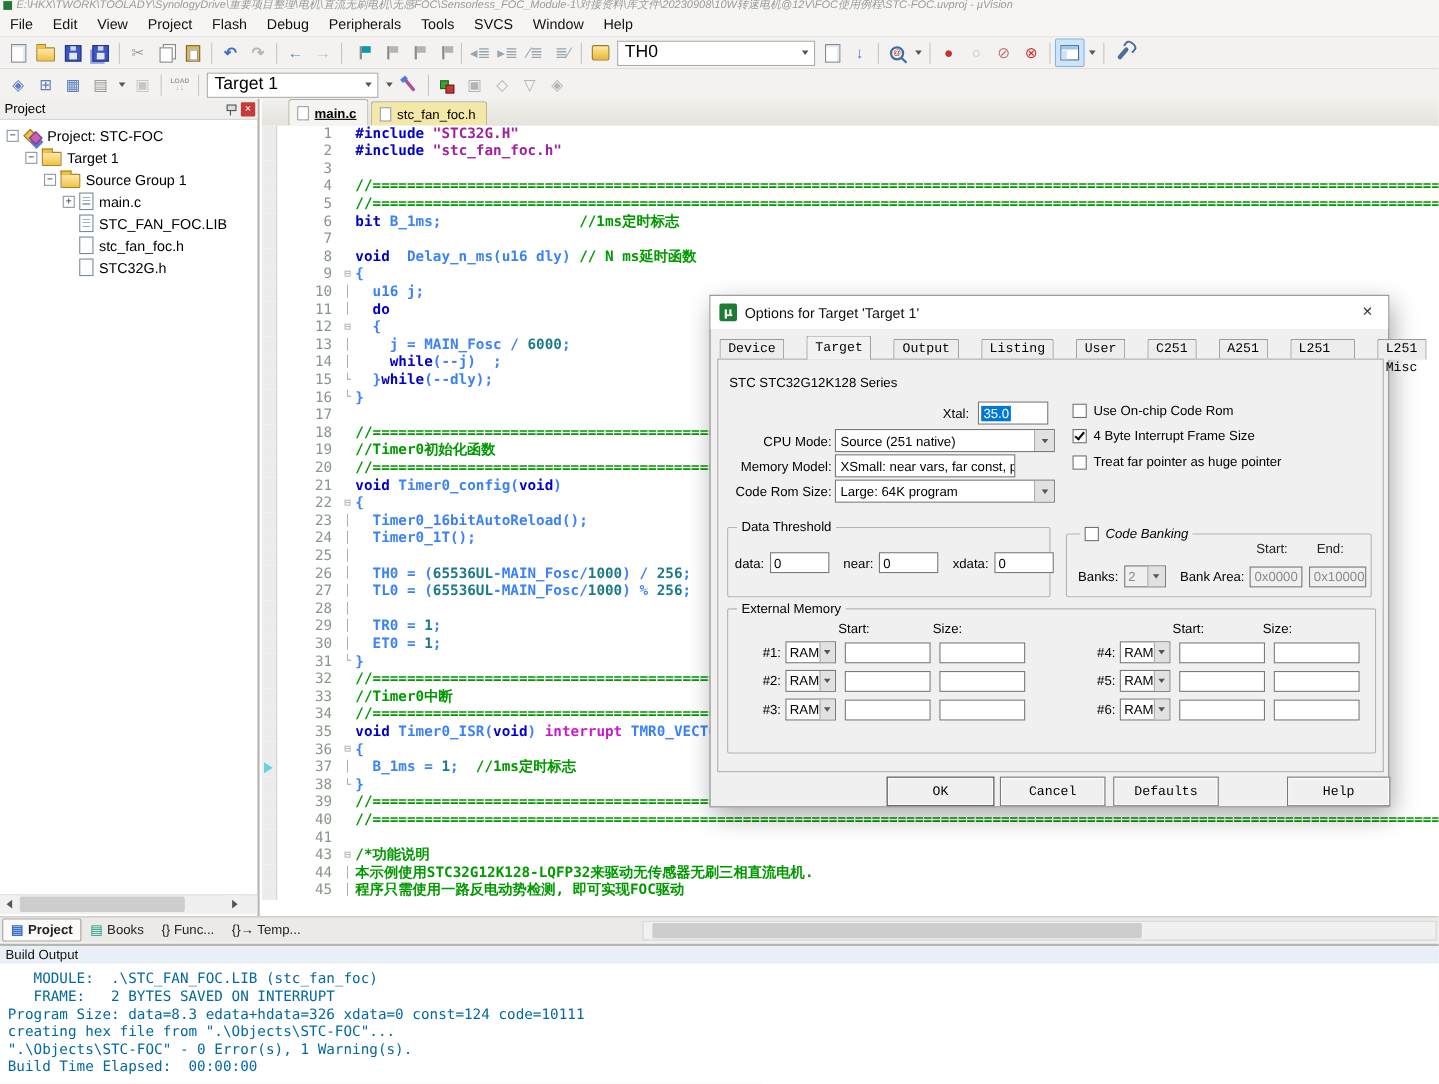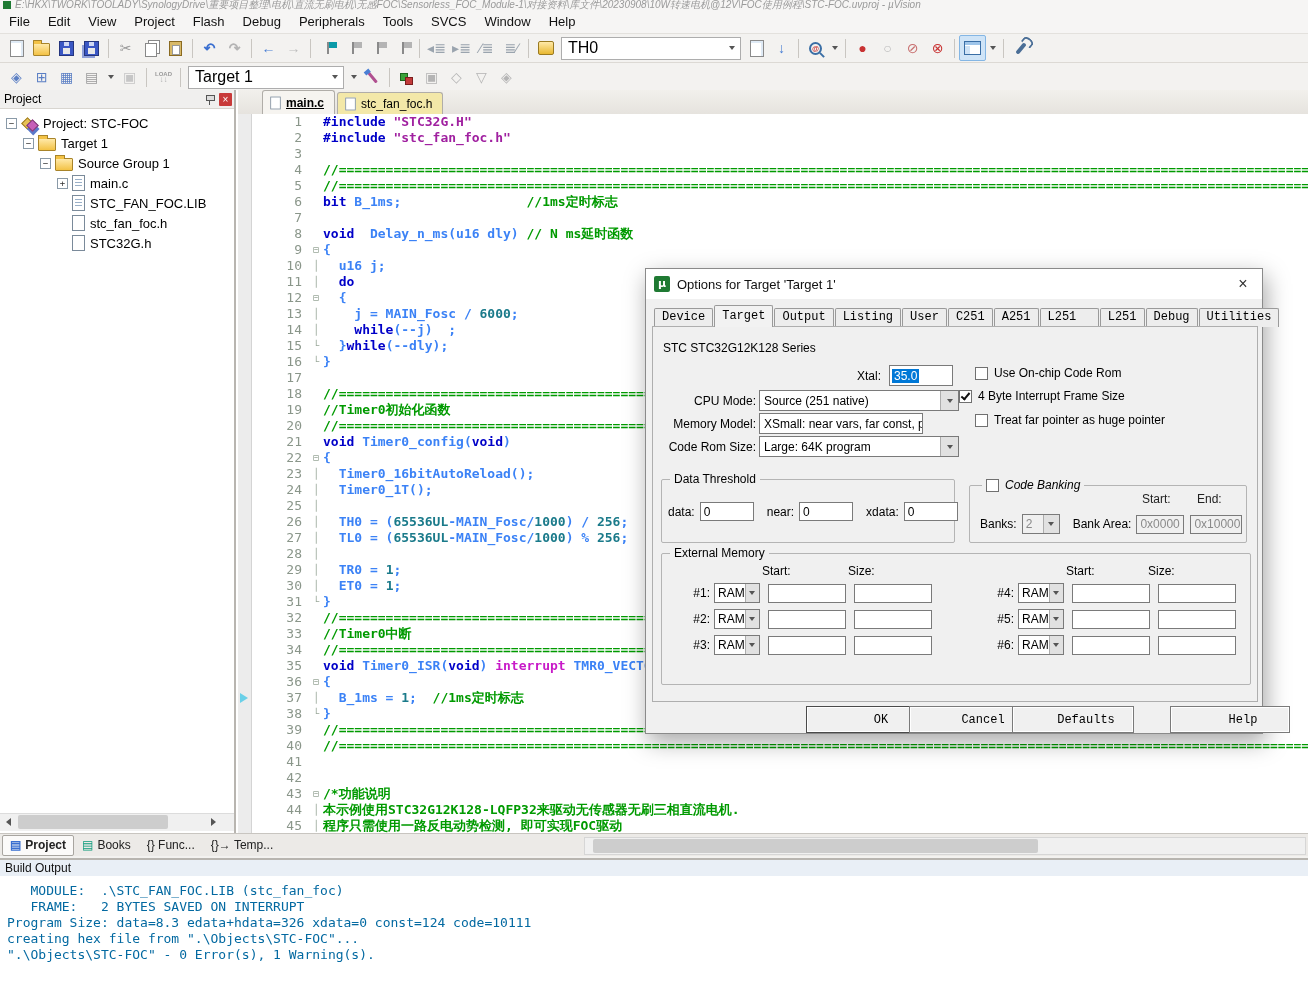--- a/index.html
+++ b/index.html
@@ -119,21 +119,21 @@
   
   .boh{position:absolute;top:858px;left:0;right:0;height:18px;background:#e9eff6;border-top:2px solid #b8b5b0;font-size:12px;line-height:17px;padding-left:5px;box-sizing:border-box;color:#111;}
   .bob{position:absolute;top:876px;left:0;right:0;bottom:0;background:#fff;padding:7px 0 0 7px;}
   .bol{font:13px/16px "DejaVu Sans Mono",monospace;white-space:pre;color:#0369a1;}
 
   
   .dlg{position:absolute;left:645px;top:268px;width:618px;height:466px;background:#f0f0f0;border:1px solid #8a8a8a;box-shadow:3px 8px 22px rgba(0,0,0,.35);z-index:50;box-sizing:border-box;}
   .dlg-t{height:30px;background:#fff;display:flex;align-items:center;padding:0 8px;font-size:13px;color:#111;}
   .uvico{width:16px;height:16px;background:#1f7a33;border-radius:2px;margin-right:7px;color:#fff;font:bold 11px/16px "DejaVu Sans",sans-serif;text-align:center;}
   .dlg-x{margin-left:auto;font-size:16px;color:#333;width:22px;text-align:center;}
-  .dtabs{display:flex;padding:9px 0 0 8px;height:21px;}
+  .dtabs{display:flex;padding:9px 0 0 8px;height:21px;gap:19px;}
   .dtab{font:12px/17px "Liberation Mono",monospace;padding:0 7px;border:1px solid #9a9a9a;border-bottom:none;background:#ededed;margin-right:1px;border-radius:2px 2px 0 0;height:18px;}
   .dtab.act{height:21px;margin-top:-3px;line-height:20px;background:#f2f2f2;position:relative;z-index:2;}
   .dlg-c{position:absolute;left:6px;top:57px;width:604px;height:374px;border:1px solid #aeaeae;background:#f0f0f0;font-size:12px;}
   .dabs{position:absolute;}
   .rl{position:absolute;width:100px;text-align:right;}
   .combo{position:absolute;height:21px;background:#fff;border:1px solid #7a7a7a;display:flex;align-items:center;padding-left:4px;box-sizing:border-box;font-size:12px;white-space:nowrap;overflow:hidden;}
   .combo .cb2{margin-left:auto;width:17px;height:100%;background:#e1e1e1;border-left:1px solid #adadad;display:flex;align-items:center;justify-content:center;flex:none;}
   .tfield{display:inline-flex;align-items:center;background:#fff;border:1px solid #7a7a7a;height:19px;padding-left:3px;box-sizing:border-box;font-size:12px;}
   .fxtal{position:absolute;width:64px;height:21px;background:#fff;border:1px solid #7a7a7a;display:flex;align-items:center;padding-left:2px;box-sizing:border-box;}
   .fxtal .sel{background:#0078d7;color:#fff;padding:0 2px;font-size:12px;}
@@ -149,21 +149,21 @@
   .cblbl{position:absolute;font-size:12px;color:#222;}
   .cbrow{position:absolute;left:10px;top:28px;display:flex;align-items:center;}
   .dis{background:#f0f0f0 !important;color:#8a8a8a;}
   .emh{position:absolute;top:10px;font-size:12px;}
   .emcol{position:absolute;top:26px;}
   .emrow{display:flex;align-items:center;height:26px;}
   .eml{width:26px;text-align:right;margin-right:4px;}
   .emcombo{width:46px;height:20px;background:#fff;border:1px solid #7a7a7a;display:flex;align-items:center;padding-left:3px;box-sizing:border-box;}
   .emcombo .cb2{margin-left:auto;width:15px;height:100%;background:#e1e1e1;border-left:1px solid #adadad;display:flex;align-items:center;justify-content:center;}
   .emf{width:78px;margin-left:8px;}
-  #dbuttons .dbtn{position:absolute;top:437px;height:25px;background:#f0f0f0;border:1px solid #7a7a7a;box-shadow:inset 0 0 0 1px #fff;display:flex;align-items:center;justify-content:center;font:12px "Liberation Mono",monospace;padding-left:26px;}
+  #dbuttons .dbtn{position:absolute;top:437px;height:25px;background:#f0f0f0;border:1px solid #7a7a7a;box-shadow:inset 0 0 0 1px #fff;display:flex;align-items:center;justify-content:center;font:12px "Liberation Mono",monospace;}
   #dbuttons .dbtn:nth-child(1){left:160px;width:96px;border:1px solid #4a4a4a;}
   #dbuttons .dbtn:nth-child(2){left:263px;width:94px;}
   #dbuttons .dbtn:nth-child(3){left:366px;width:94px;}
   #dbuttons .dbtn:nth-child(4){left:524px;width:92px;}
 </style>
 </head>
 <body>
 
 <div class="app">
 
@@ -656,26 +656,20 @@
           </div>
           <div class="cl">
             <span class="cmargin"></span>
             <span class="cnum">40</span>
             <span class="cfold"></span>
             <span class="ctext"><span class="sg-cm">//================================================================================================================================</span></span>
           </div>
           <div class="cl">
             <span class="cmargin"></span>
             <span class="cnum">41</span>
-            <span class="cfold"></span>
-            <span class="ctext"></span>
-          </div>
-          <div class="cl">
-            <span class="cmargin"></span>
-            <span class="cnum">42</span>
             <span class="cfold"></span>
             <span class="ctext"></span>
           </div>
           <div class="cl">
             <span class="cmargin"></span>
             <span class="cnum">43</span>
             <span class="cfold">⊟</span>
             <span class="ctext"><span class="sg-cm">/*功能说明</span></span>
           </div>
           <div class="cl">
@@ -718,20 +712,21 @@
     </div>
   </div>
 
   <div class="boh">Build Output</div>
   <div class="bob" id="bo">
       <div class="bol">   MODULE:  .\STC_FAN_FOC.LIB (stc_fan_foc)</div>
       <div class="bol">   FRAME:   2 BYTES SAVED ON INTERRUPT</div>
       <div class="bol">Program Size: data=8.3 edata+hdata=326 xdata=0 const=124 code=10111</div>
       <div class="bol">creating hex file from ".\Objects\STC-FOC"...</div>
       <div class="bol">".\Objects\STC-FOC" - 0 Error(s), 1 Warning(s).</div>
+      <div class="bol">Build Time Elapsed:  00:00:00</div>
     </div>
 
   <div class="dlg">
     <div class="dlg-t">
       <span class="uvico">µ</span>
       <span>Options for Target 'Target 1'</span>
       <span class="dlg-x">×</span>
     </div>
     <div class="dtabs" id="dtabs">
         <div class="dtab">Device</div>
@@ -776,21 +771,21 @@
         <span>Large: 64K program</span>
         <span class="cb2">
             <span class="caret"></span>
           </span>
       </div>
 
       <div class="chk" style="left:322px;top:39px;">
         <span class="cb"></span>
         <span>Use On-chip Code Rom</span>
       </div>
-      <div class="chk" style="left:306px;top:62px;">
+      <div class="chk" style="left:322px;top:62px;">
         <span class="cb on"></span>
         <span>4 Byte Interrupt Frame Size</span>
       </div>
       <div class="chk" style="left:322px;top:86px;">
         <span class="cb"></span>
         <span>Treat far pointer as huge pointer</span>
       </div>
 
       <div class="grp" style="left:8px;top:152px;width:292px;height:62px;">
         <span class="glg">Data Threshold</span>

